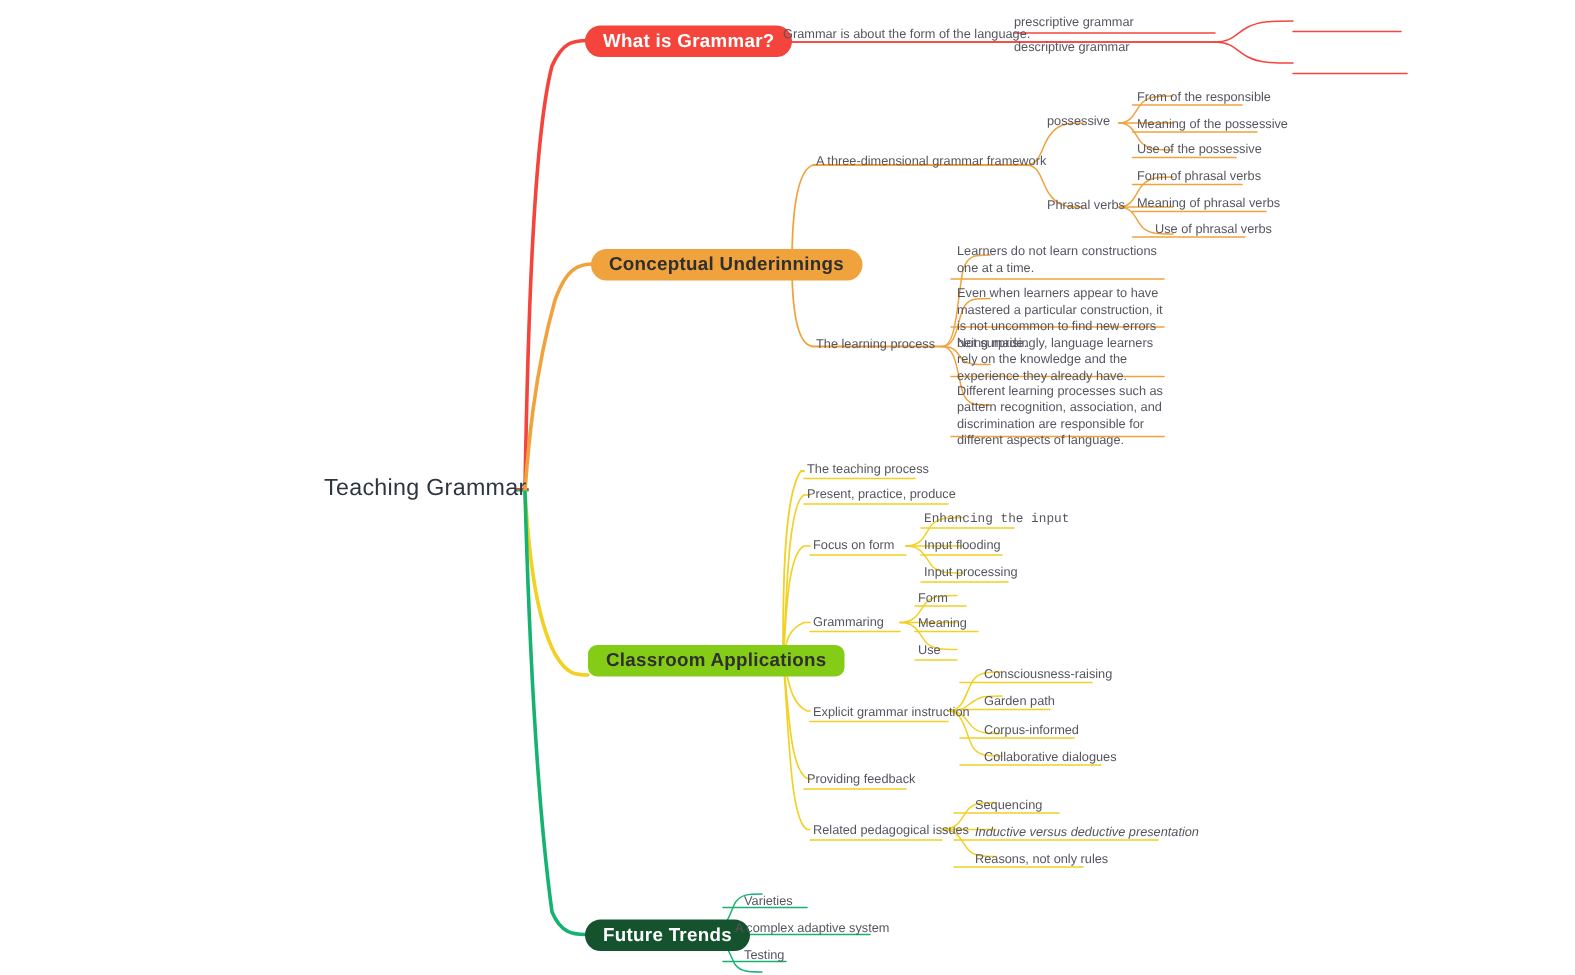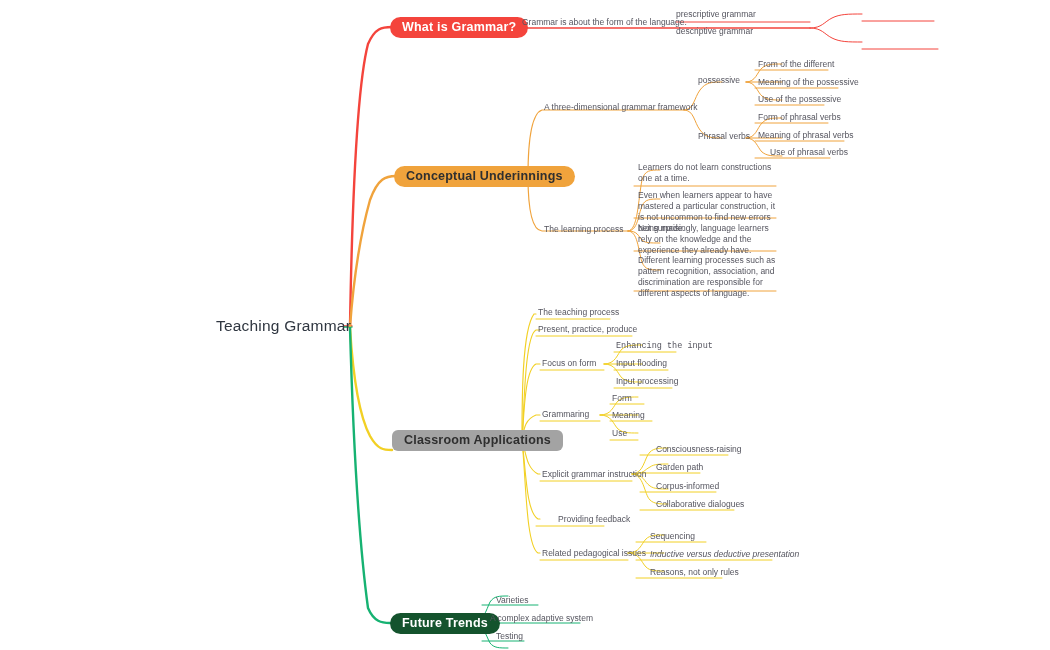--- a/index.html
+++ b/index.html
@@ -21,21 +21,21 @@
 
   
   .pill{
     position:absolute;display:flex;align-items:center;justify-content:center;
     white-space:nowrap;font-weight:bold;letter-spacing:.2px;
     color:#ffffff;border-radius:13px;padding:0 12px;height:21px;
     font-size:12.5px;line-height:21px;
   }
   .pill.red{background:#f4443c;}
   .pill.orange{background:#f0a33c;color:#2f2f2f;}
-  .pill.yellow{background:#a3a3a3;color:#2f2f2f;border-radius:6px;}
+  .pill.yellow{background:#84cc16;color:#2f2f2f;border-radius:6px;}
   .pill.green{background:#14532d;border-radius:13px;}
 
   
   .node{
     position:absolute;white-space:nowrap;font-size:8.5px;line-height:11px;
     color:#55555f;padding:0 2px 2px 2px;
   }
   .node.wrap{white-space:normal;}
 </style>
 </head>
@@ -189,21 +189,21 @@
 
   <div class="pill green" style="left:390px;top:613px;">Future Trends</div>
 
   <div class="node" style="left:520px;top:17px;">Grammar is about the form of the language.</div>
   <div class="node" style="left:674px;top:9px;text-align:right;">prescriptive grammar</div>
   <div class="node" style="left:674px;top:26px;">descriptive grammar</div>
 
   <div class="node" style="left:542px;top:102px;">A three-dimensional grammar framework</div>
 
   <div class="node" style="left:696px;top:75px;">possessive</div>
-  <div class="node" style="left:756px;top:59px;">From of the different</div>
+  <div class="node" style="left:756px;top:59px;">From of the responsible</div>
   <div class="node" style="left:756px;top:77px;">Meaning of the possessive</div>
   <div class="node" style="left:756px;top:94px;">Use of the possessive</div>
 
   <div class="node" style="left:696px;top:131px;">Phrasal verbs</div>
   <div class="node" style="left:756px;top:112px;">Form of phrasal verbs</div>
   <div class="node" style="left:756px;top:130px;">Meaning of phrasal verbs</div>
   <div class="node" style="left:756px;top:147px;margin-left:12px;">Use of phrasal verbs</div>
 
   <div class="node" style="left:542px;top:224px;">The learning process</div>
 
@@ -224,21 +224,21 @@
   <div class="node" style="left:610px;top:393px;">Form</div>
   <div class="node" style="left:610px;top:410px;">Meaning</div>
   <div class="node" style="left:610px;top:428px;">Use</div>
 
   <div class="node" style="left:540px;top:469px;">Explicit grammar instruction</div>
   <div class="node" style="left:654px;top:444px;">Consciousness-raising</div>
   <div class="node" style="left:654px;top:462px;">Garden path</div>
   <div class="node" style="left:654px;top:481px;">Corpus-informed</div>
   <div class="node" style="left:654px;top:499px;">Collaborative dialogues</div>
 
-  <div class="node" style="left:536px;top:514px;margin-left:20px;">Providing feedback</div>
+  <div class="node" style="left:536px;top:514px;">Providing feedback</div>
 
   <div class="node" style="left:540px;top:548px;">Related pedagogical issues</div>
   <div class="node" style="left:648px;top:531px;">Sequencing</div>
   <div class="node" style="left:648px;top:549px;font-style:italic;">Inductive versus deductive presentation</div>
   <div class="node" style="left:648px;top:567px;">Reasons, not only rules</div>
 
   <div class="node" style="left:494px;top:595px;">Varieties</div>
   <div class="node" style="left:488px;top:613px;">A complex adaptive system</div>
   <div class="node" style="left:494px;top:631px;">Testing</div>
 

